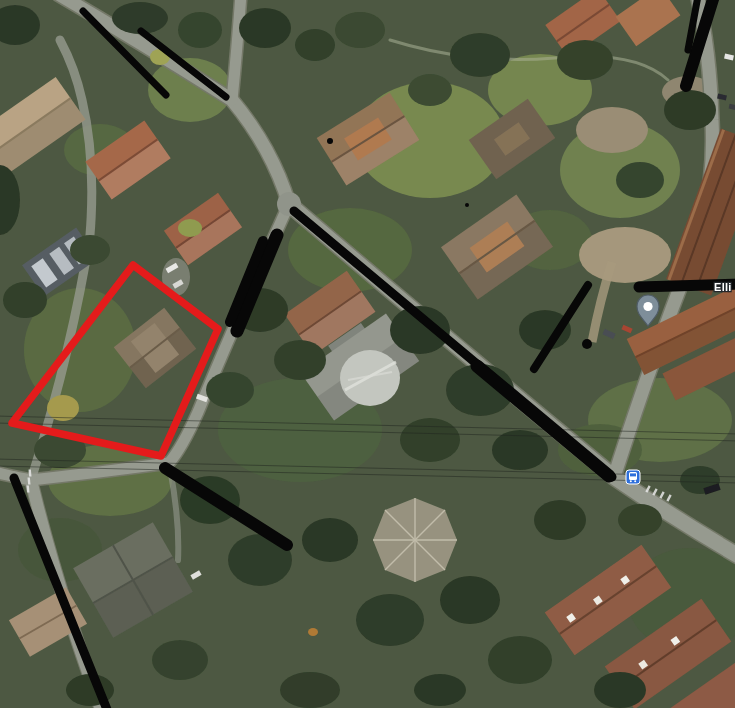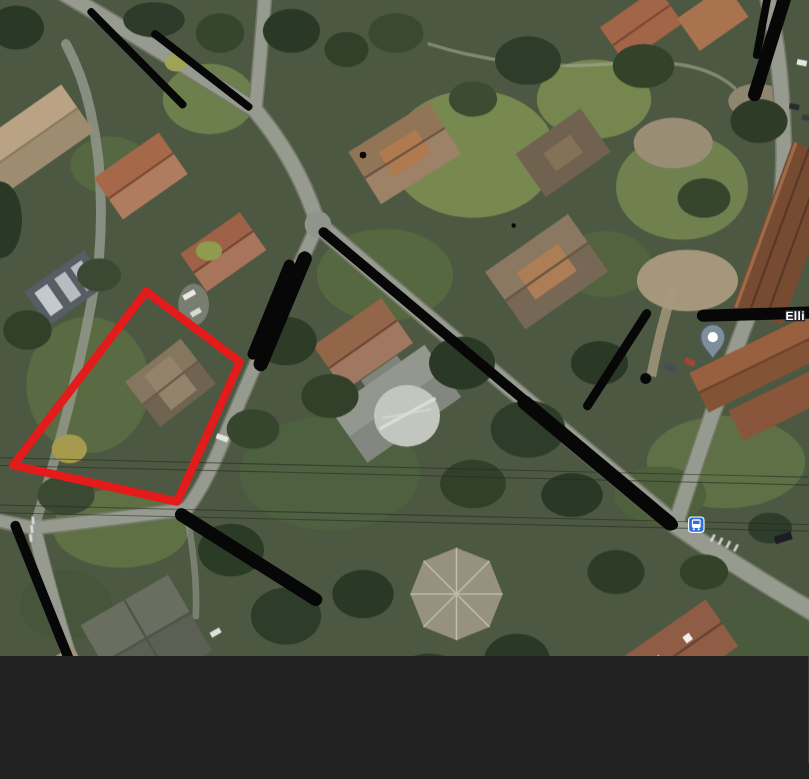--- a/index.html
+++ b/index.html
@@ -1,17 +1,17 @@
 <!DOCTYPE html>
 <html><head>
 <meta charset="utf-8">
 <style>
   html,body{margin:0;padding:0;background:#222;}
   .stage{
-    position:relative;width:735px;height:596px;overflow:hidden;
+    position:relative;width:735px;height:708px;overflow:hidden;
     font-family:"Liberation Sans", sans-serif;
     background:#4d5942;
   }
   .stage svg{position:absolute;left:0;top:0;display:block;}
   text.map-label{
     font-family:"Liberation Sans", sans-serif;
     font-size:11px;font-weight:bold;fill:#ffffff;
     stroke:#23272b;stroke-width:2.4px;paint-order:stroke;
     letter-spacing:.3px;
   }

